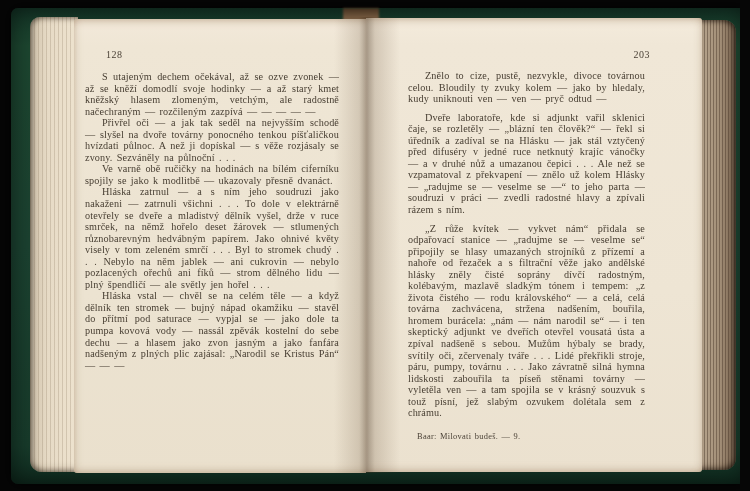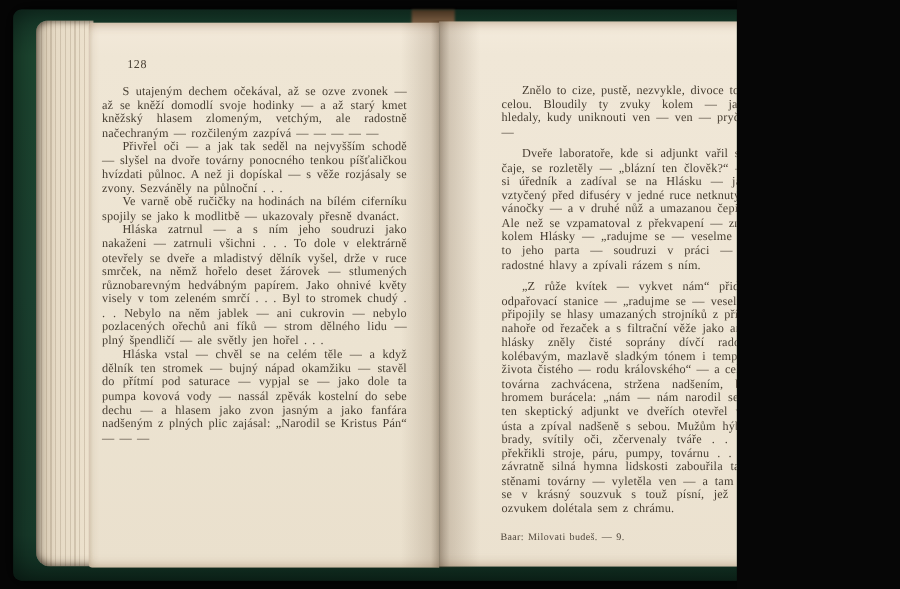--- a/index.html
+++ b/index.html
@@ -1,17 +1,17 @@
 <!DOCTYPE html>
 <html><head>
 <meta charset="utf-8">
 <style>
   html,body{margin:0;padding:0;background:#060606;}
   .scene{
-    position:relative;width:614px;height:491px;overflow:hidden;
+    position:relative;width:740px;height:491px;overflow:hidden;
     background:#060606;
     font-family:"Liberation Serif","DejaVu Serif",serif;
     text-decoration:underline;
   }
   
   .cover{
     position:absolute;left:11px;top:8px;width:735px;height:476px;
     background:linear-gradient(180deg,#143527 0%,#1c452f 8%,#1b4130 50%,#173a2a 92%,#0f2a1e 100%);
     border-radius:7px;
     box-shadow:0 0 14px rgba(0,0,0,.9), inset 0 0 22px rgba(0,0,0,.55);
@@ -72,21 +72,21 @@
   .folio-right{left:620px;top:49px;width:30px;text-align:right;}
   .textcol{
     position:absolute;color:#463d31;
     font-size:10.2px;line-height:11.55px;
     text-align:justify;text-justify:inter-word;
     letter-spacing:.12px;word-spacing:1.6px;
   }
   .textcol p{margin:0;text-indent:17px;}
   .col-left{left:85px;top:71px;width:254px;}
   .col-right{left:408px;top:70px;width:237px;}
-  .col-right p{margin-bottom:7px;margin-left:10px;}
+  .col-right p{margin-bottom:7px;}
   .footer-line{
     margin-top:12px;font-size:8.4px;letter-spacing:.3px;
     color:#4c4338;text-indent:9px;text-align:left;word-spacing:1px;
   }
 </style>
 </head>
 <body>
 
 <div class="scene">
 

